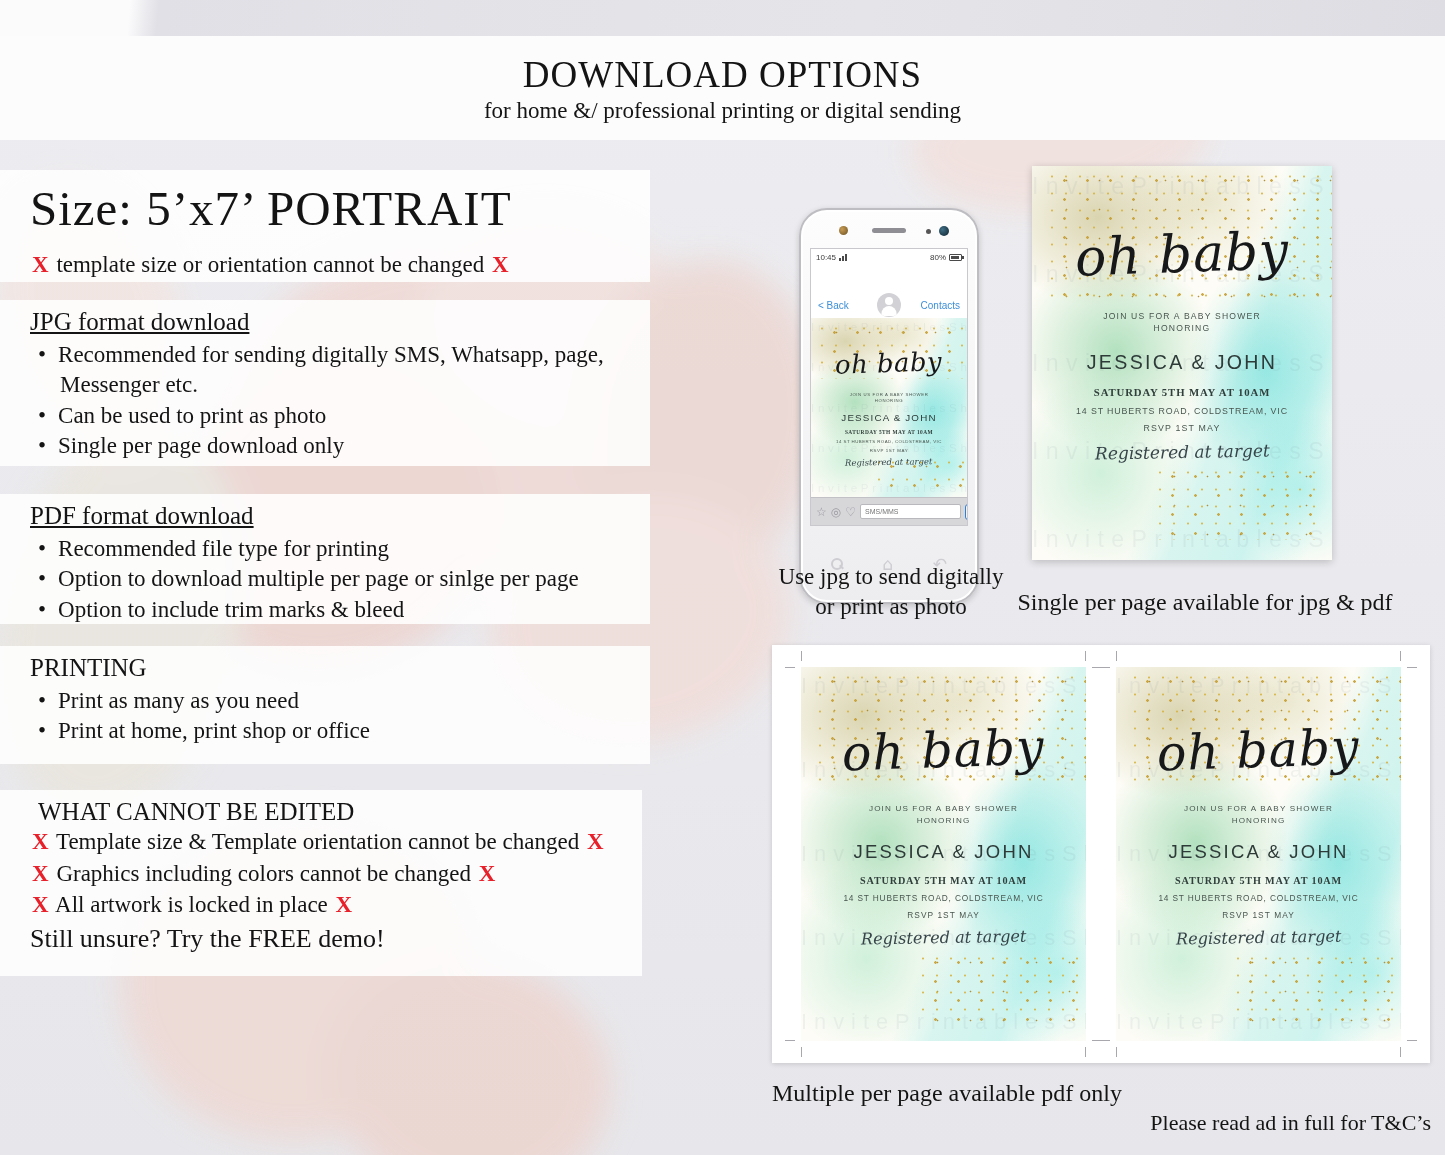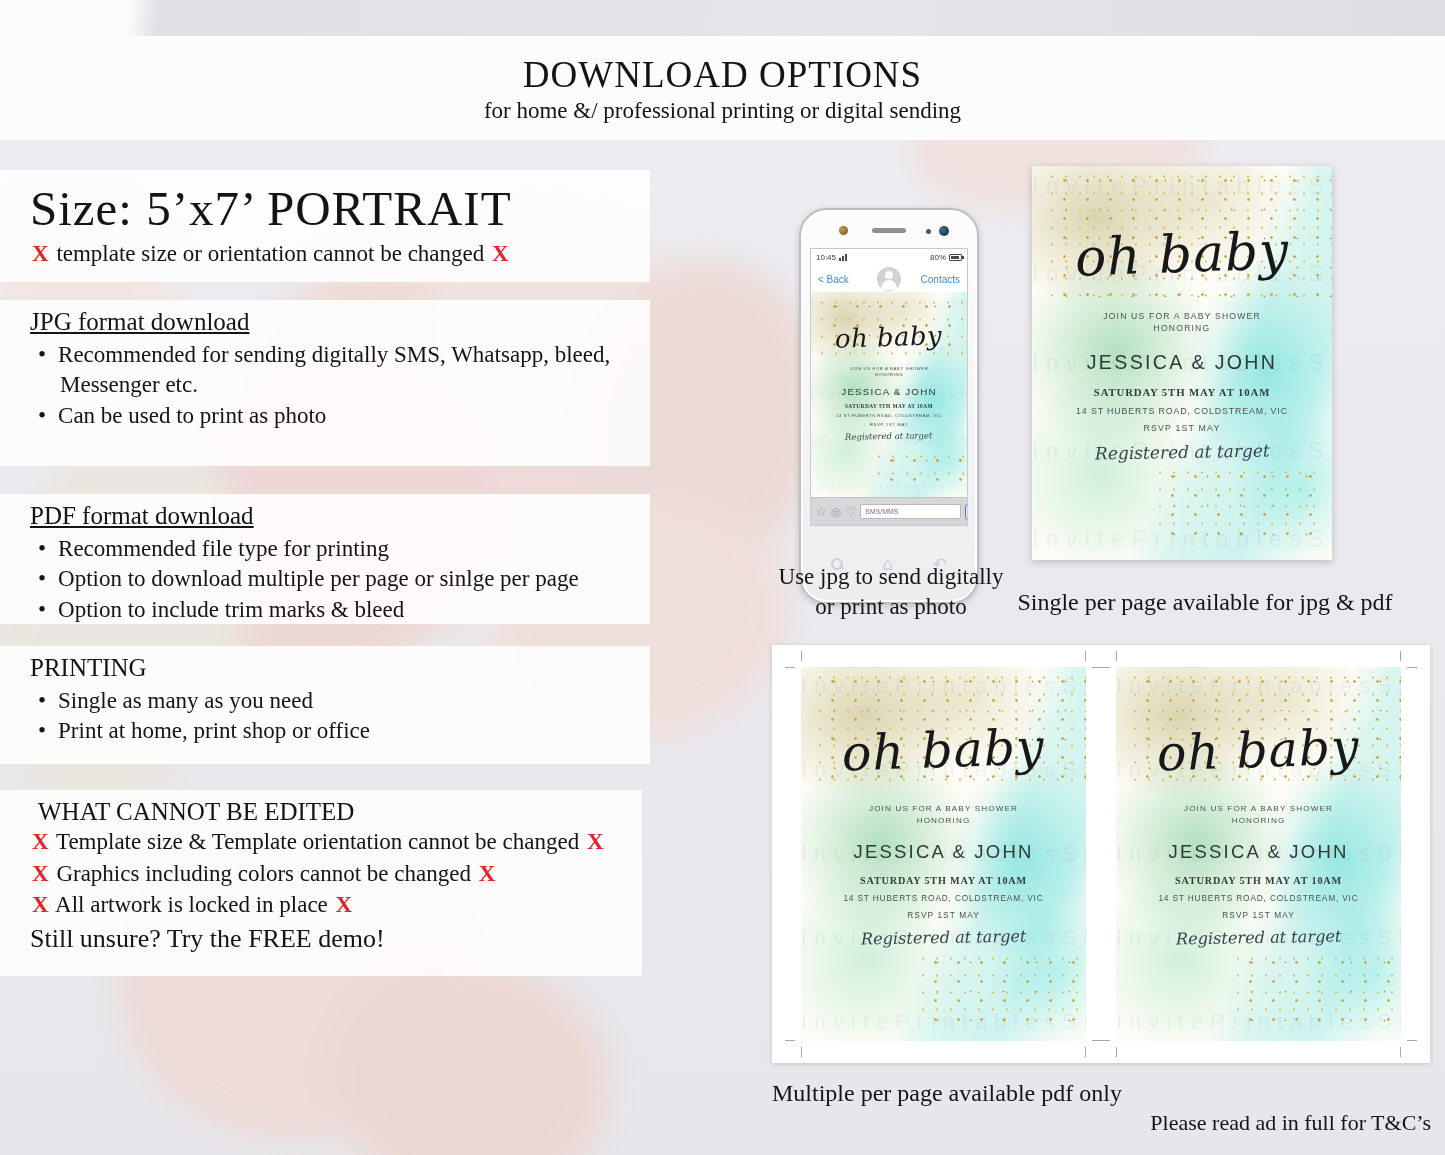--- a/index.html
+++ b/index.html
@@ -23,21 +23,21 @@
   .band { position: absolute; left: 0; background: rgba(255,255,255,0.86); }
   .band-header {
     top: 36px; width: 100%; height: 104px; background: #fcfcfd;
     display: flex; flex-direction: column; align-items: center; justify-content: center;
   }
   .band-header .title { font-size: 37px; letter-spacing: 1px; }
   .band-header .subtitle { font-size: 23px; margin-top: 2px; }
 
   .band-size { top: 170px; width: 650px; height: 112px; padding: 10px 0 0 30px; }
   .band-size .size-title { font-size: 49px; letter-spacing: 1px; }
-  .band-size .size-note { font-size: 23px; margin-top: 4px; }
+  .band-size .size-note { font-size: 23px; margin-top: 15px; }
 
   .sec { padding: 8px 0 0 30px; }
   .band-jpg { top: 300px; width: 650px; height: 166px; }
   .band-pdf { top: 494px; width: 650px; height: 130px; }
   .band-print { top: 646px; width: 650px; height: 118px; }
   .band-cannot { top: 790px; width: 642px; height: 186px; }
 
   .sec-title { font-size: 25px; }
   .sec-title.u { text-decoration: underline; }
   ul.bullets { list-style: none; margin-top: 4px; }
@@ -118,21 +118,21 @@
     display: flex; flex-direction: column; overflow: hidden; position: relative;
   }
   .statusbar { height: 17px; display: flex; align-items: center; justify-content: space-between; padding: 0 5px; font-family: "Liberation Sans", sans-serif; font-size: 8px; color: #3a3a3a; background: #fff; }
   .sb-left, .sb-right { display: flex; align-items: center; gap: 3px; }
   .sig { display: inline-flex; align-items: flex-end; gap: 1px; }
   .sig i { display: block; width: 2px; background: #4a4a4a; }
   .sig i:nth-child(1) { height: 3px; } .sig i:nth-child(2) { height: 5px; } .sig i:nth-child(3) { height: 7px; }
   .batt { display: inline-block; width: 13px; height: 7px; border: 1px solid #4a4a4a; border-radius: 1px; position: relative; }
   .batt::before { content: ""; position: absolute; left: 1px; top: 1px; bottom: 1px; width: 8px; background: #4a4a4a; }
   .batt::after { content: ""; position: absolute; right: -3px; top: 1px; width: 2px; height: 3px; background: #4a4a4a; }
-  .navrow { height: 26px; position: relative; display: flex; align-items: center; justify-content: space-between; padding: 0 7px; background: #fff; font-family: "Liberation Sans", sans-serif; }
+  .navrow { height: 26px; position: relative; display: flex; align-items: center; justify-content: space-between; padding: 0 7px; background: #fff; font-family: "Liberation Sans", sans-serif; margin-top: 26px; }
   .navlink { color: #3d8fd9; font-size: 10px; }
   .avatar { position: absolute; left: 50%; top: 1px; transform: translateX(-50%); width: 24px; height: 24px; border-radius: 50%; background: #d2d2d6; overflow: hidden; }
   .avatar::before { content: ""; position: absolute; left: 50%; top: 4px; transform: translateX(-50%); width: 8px; height: 8px; border-radius: 50%; background: #fff; }
   .avatar::after { content: ""; position: absolute; left: 50%; top: 13px; transform: translateX(-50%); width: 15px; height: 10px; border-radius: 8px 8px 0 0; background: #fff; }
   .phone-invite { flex: 1; position: relative; font-size: 5.5px; }
   .toolbar { height: 28px; background: #d7d7da; border-top: 1px solid #c2c2c6; display: flex; align-items: center; gap: 4px; padding: 0 5px; font-family: "Liberation Sans", sans-serif; }
   .tb-icon { color: #9a9aa0; font-size: 12px; line-height: 1; }
   .sms-input { flex: 1; height: 15px; background: #fff; border: 1px solid #b9b9bd; border-radius: 2px; font-size: 7px; color: #9a9aa0; padding: 0 4px; font-family: "Liberation Sans", sans-serif; }
   .ok-btn { height: 16px; min-width: 22px; background: #eef4fb; border: 1px solid #2f7fd4; border-radius: 3px; color: #2f7fd4; font-weight: 700; font-size: 9px; font-family: "Liberation Sans", sans-serif; }
   .phone-bottom { flex: 1; display: flex; align-items: center; justify-content: space-between; padding: 0 30px; }
@@ -200,38 +200,39 @@
     <div class="size-note">
       <span class="rx">X</span>
       <span>template size or orientation cannot be changed</span>
       <span class="rx">X</span>
     </div>
   </div>
 
   <div class="band band-jpg sec">
     <div class="sec-title u">JPG format download</div>
     <ul class="bullets">
-      <li><span>Recommended for sending digitally SMS, Whatsapp, bleed, Messenger etc.</span></li>
+      <li><span>Recommended for sending digitally SMS, Whatsapp, page, Messenger etc.</span></li>
       <li><span>Can be used to print as photo</span></li>
+      <li><span>Single per page download only</span></li>
     </ul>
   </div>
 
   <div class="band band-pdf sec">
     <div class="sec-title u">PDF format download</div>
     <ul class="bullets">
       <li><span>Recommended file type for printing</span></li>
       <li><span>Option to download multiple per page or sinlge per page</span></li>
       <li><span>Option to include trim marks &amp; bleed</span></li>
     </ul>
   </div>
 
   <div class="band band-print sec">
     <div class="sec-title">PRINTING</div>
     <ul class="bullets">
-      <li><span>Single as many as you need</span></li>
+      <li><span>Print as many as you need</span></li>
       <li><span>Print at home, print shop or office</span></li>
     </ul>
   </div>
 
   <div class="band band-cannot sec">
     <div class="sec-title" style="padding-left:8px;">WHAT CANNOT BE EDITED</div>
     <div class="xline">
       <span class="rx">X</span>
       <span>Template size &amp; Template orientation cannot be changed</span>
       <span class="rx">X</span>

